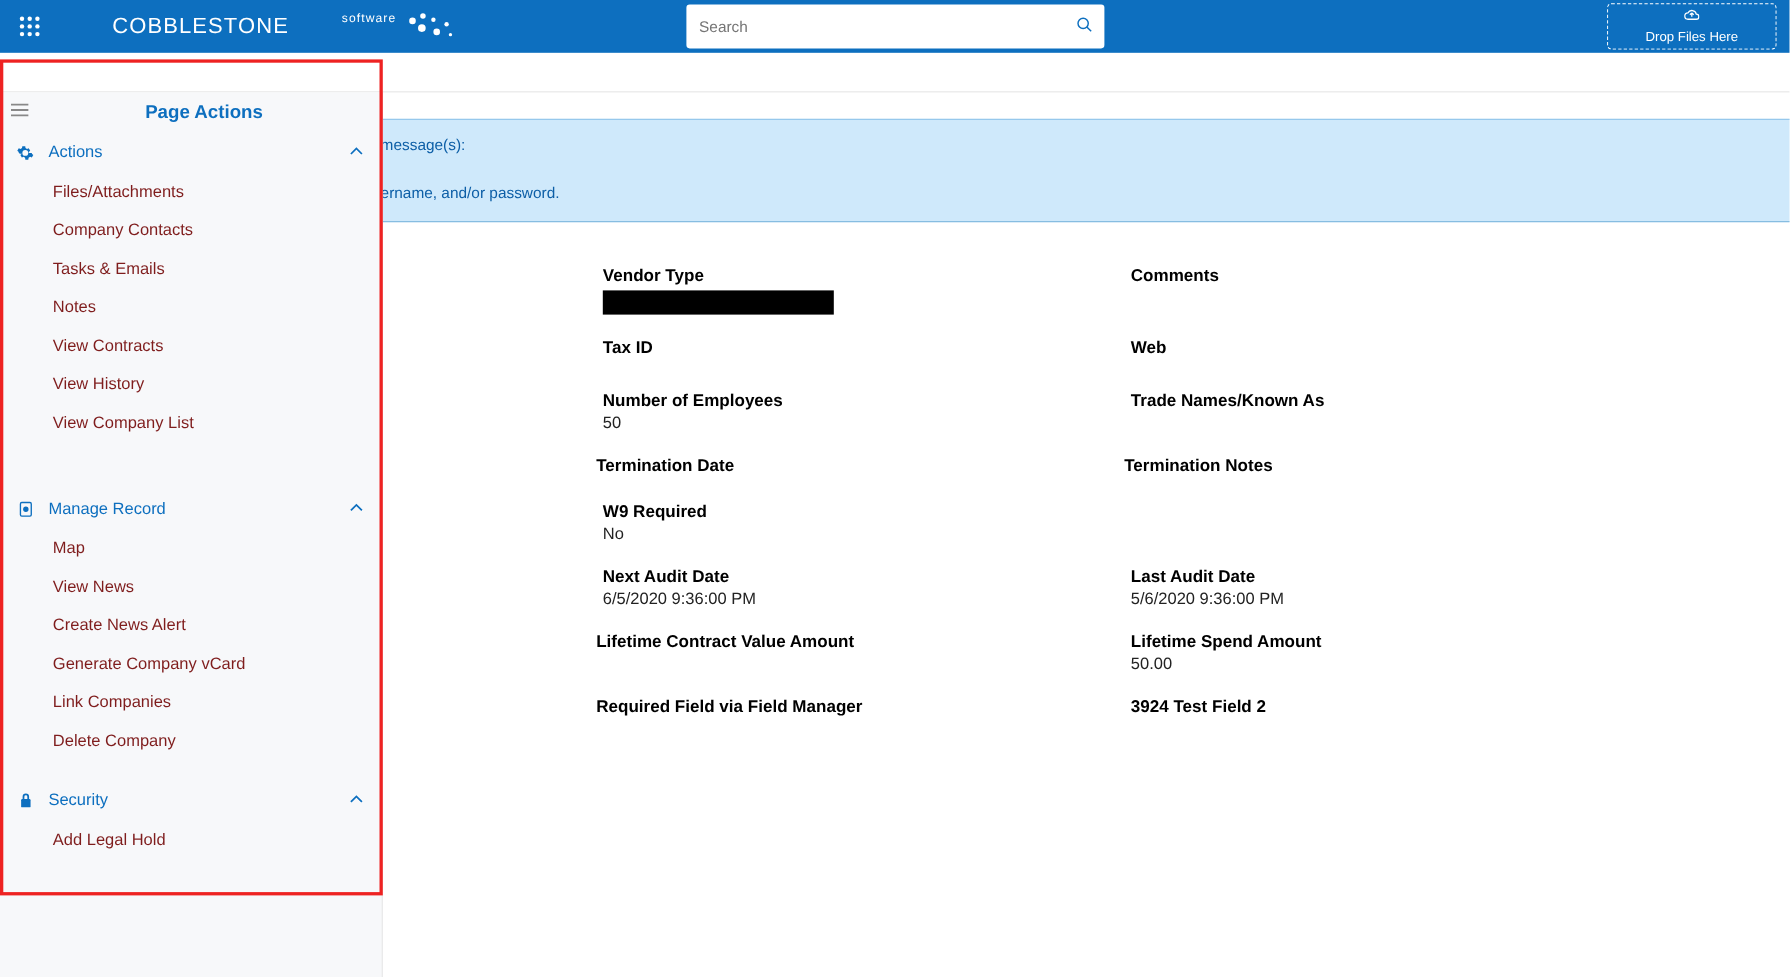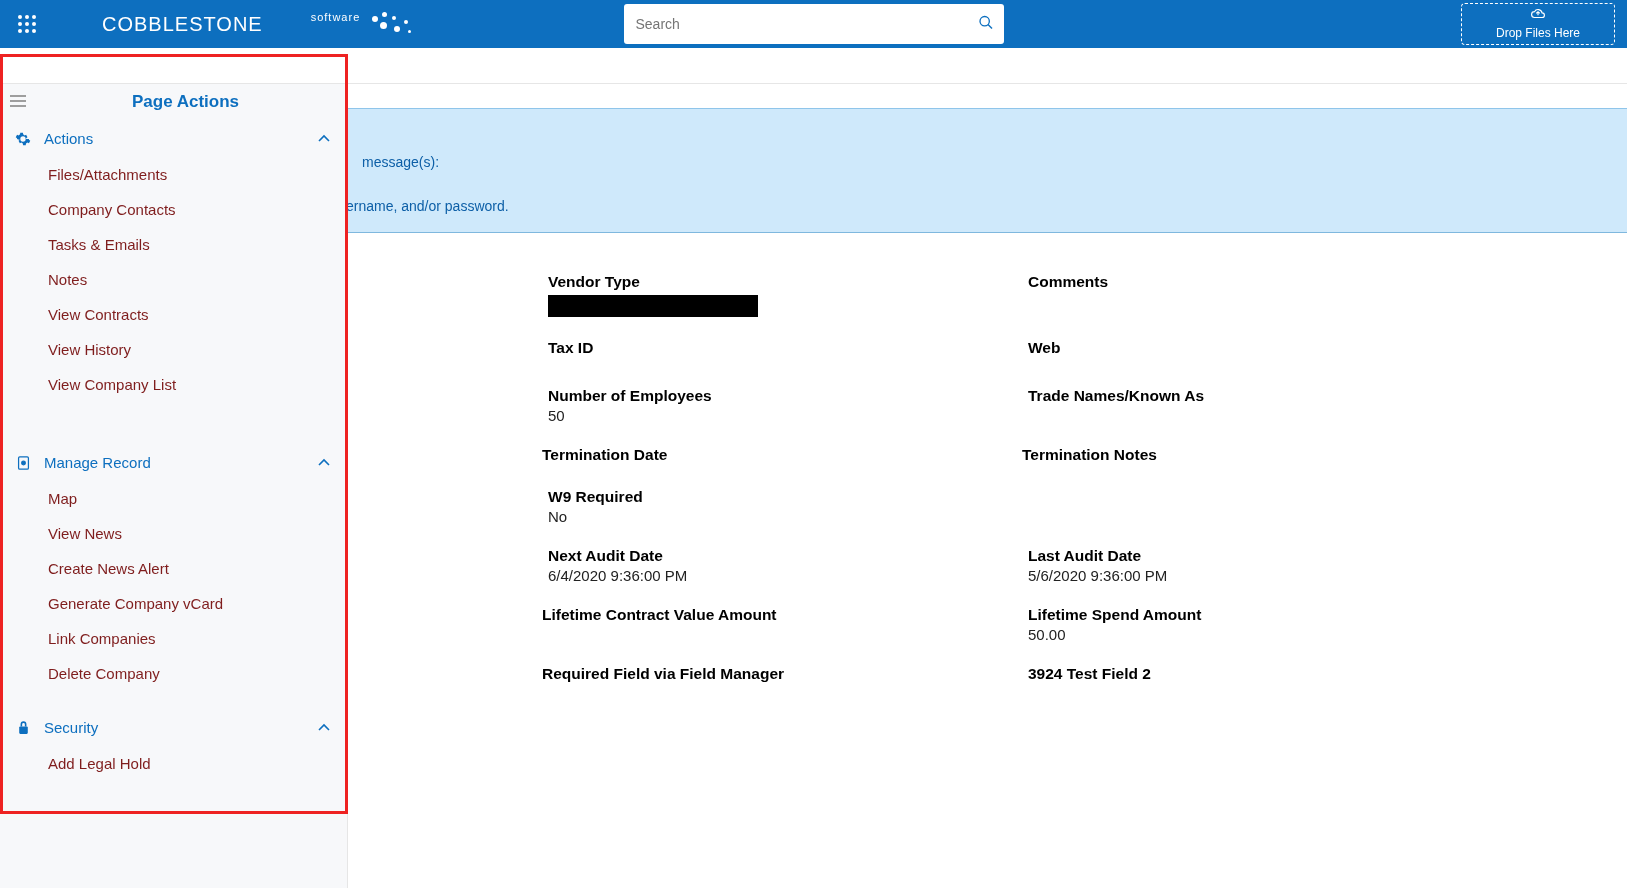--- a/index.html
+++ b/index.html
@@ -151,21 +151,21 @@
   .main { flex: 1; padding: 0; }
   .alertbox {
     margin: 24px 0 0 0;
     background: #cfe9fb;
     border-top: 1px solid #8fc5ea;
     border-bottom: 1px solid #7fb8de;
     color: #0d5fa7;
     padding: 14px 0 18px 0;
     font-size: 14px;
   }
-  .alert-line1 { padding-left: 16px; margin-left: -2px; margin-top: 31px; }
+  .alert-line1 { padding-left: 0; margin-left: -2px; }
   .alert-line2 { padding-left: 0; margin-left: -2px; margin-top: 28px; }
   .alertbox .inner { padding-left: 0; }
   .fields-area {
     margin-top: 40px;
     padding-left: 200px;
     padding-right: 40px;
   }
   .row {
     display: flex;
     margin-bottom: 22px;
@@ -379,21 +379,21 @@
       <div class="row" style="margin-top:18px;">
         <div class="col">
           <div class="label">W9 Required</div>
           <div class="value">No</div>
         </div>
       </div>
 
       <div class="row">
         <div class="col">
           <div class="label">Next Audit Date</div>
-          <div class="value">6/4/2020 9:36:00 PM</div>
+          <div class="value">6/5/2020 9:36:00 PM</div>
         </div>
         <div class="col">
           <div class="label">Last Audit Date</div>
           <div class="value">5/6/2020 9:36:00 PM</div>
         </div>
       </div>
 
       <div class="row">
         <div class="col">
           <div class="label" style="margin-left:-6px;">Lifetime Contract Value Amount</div>

